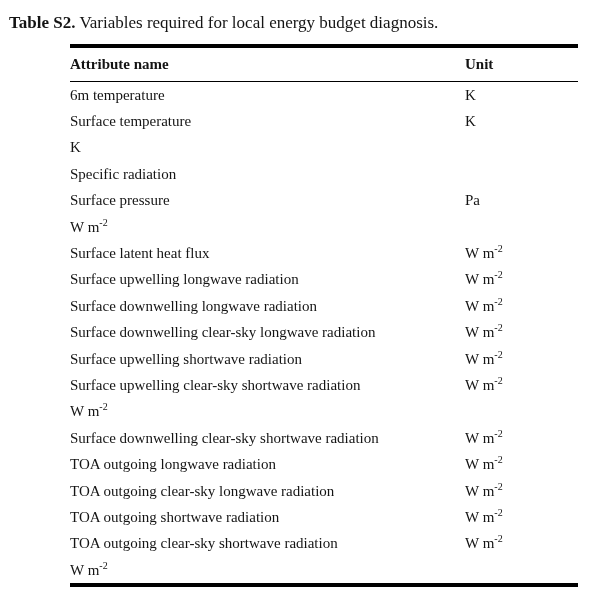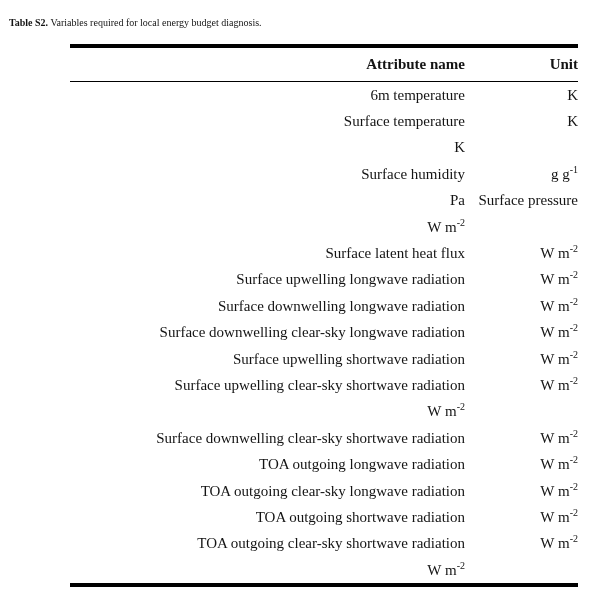--- a/index.html
+++ b/index.html
@@ -12,21 +12,21 @@
     background: #ffffff;
     font-family: "Liberation Serif", "DejaVu Serif", serif;
     color: #141414;
     position: relative;
     overflow: hidden;
   }
   .caption {
     position: absolute;
     left: 9px;
     top: 13px;
-    font-size: 10px;
+    font-size: 17px;
     line-height: 20px;
     white-space: nowrap;
   }
   .caption .cap-label {
     font-weight: bold;
   }
   .table-wrap {
     position: absolute;
     left: 70px;
     top: 44px;
@@ -44,21 +44,21 @@
     font-size: 15px;
   }
   .tbody .trow {
     display: grid;
     grid-template-columns: 395px 113px;
     height: 26.4px;
     align-items: center;
     font-size: 15px;
   }
   .cell {
-    text-align: right;
+    text-align: left;
     white-space: nowrap;
     overflow: visible;
   }
   sup {
     font-size: 10px;
     line-height: 0;
     vertical-align: super;
     letter-spacing: 0;
   }
 </style>
@@ -81,27 +81,26 @@
   <div class="trow">
     <div class="cell">Surface temperature</div>
     <div class="cell"><span>K</span><sup></sup></div>
   </div>
 
   <div class="trow">
     <div class="cell"><span>K</span><sup></sup></div>
   </div>
 
   <div class="trow">
-    <div class="cell">Surface humidity</div>
-    <div class="cell"><span>g g</span><sup>-1</sup></div>
+    <div class="cell">Specific radiation</div>
   </div>
 
   <div class="trow">
+    <div class="cell">Surface pressure</div>
     <div class="cell"><span>Pa</span><sup></sup></div>
-    <div class="cell">Surface pressure</div>
   </div>
 
   <div class="trow">
     <div class="cell"><span>W m</span><sup>-2</sup></div>
   </div>
 
   <div class="trow">
     <div class="cell">Surface latent heat flux</div>
     <div class="cell"><span>W m</span><sup>-2</sup></div>
   </div>

